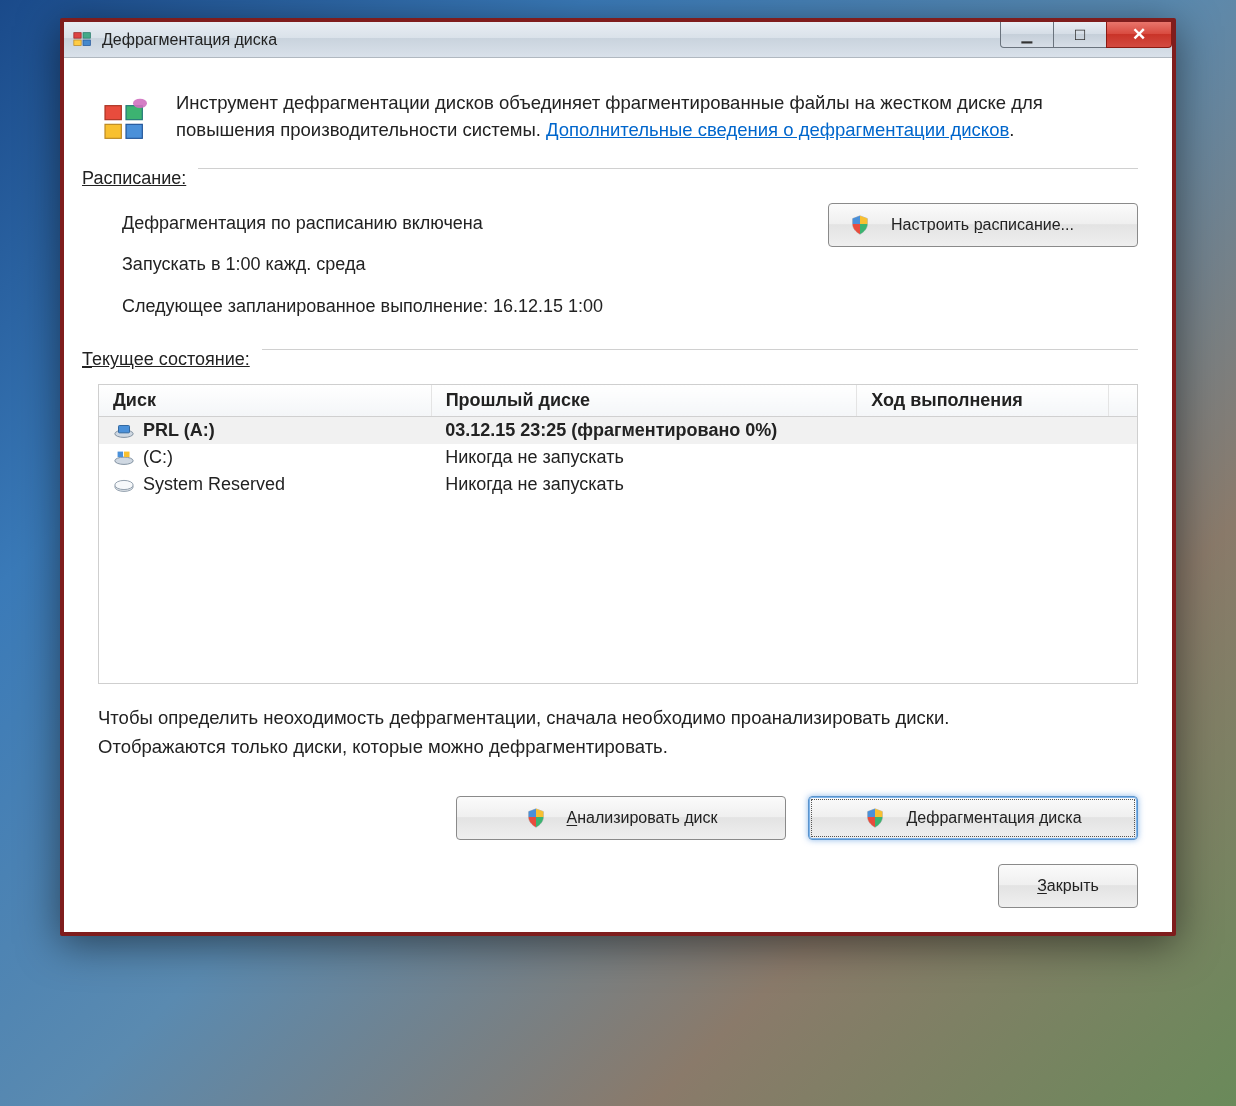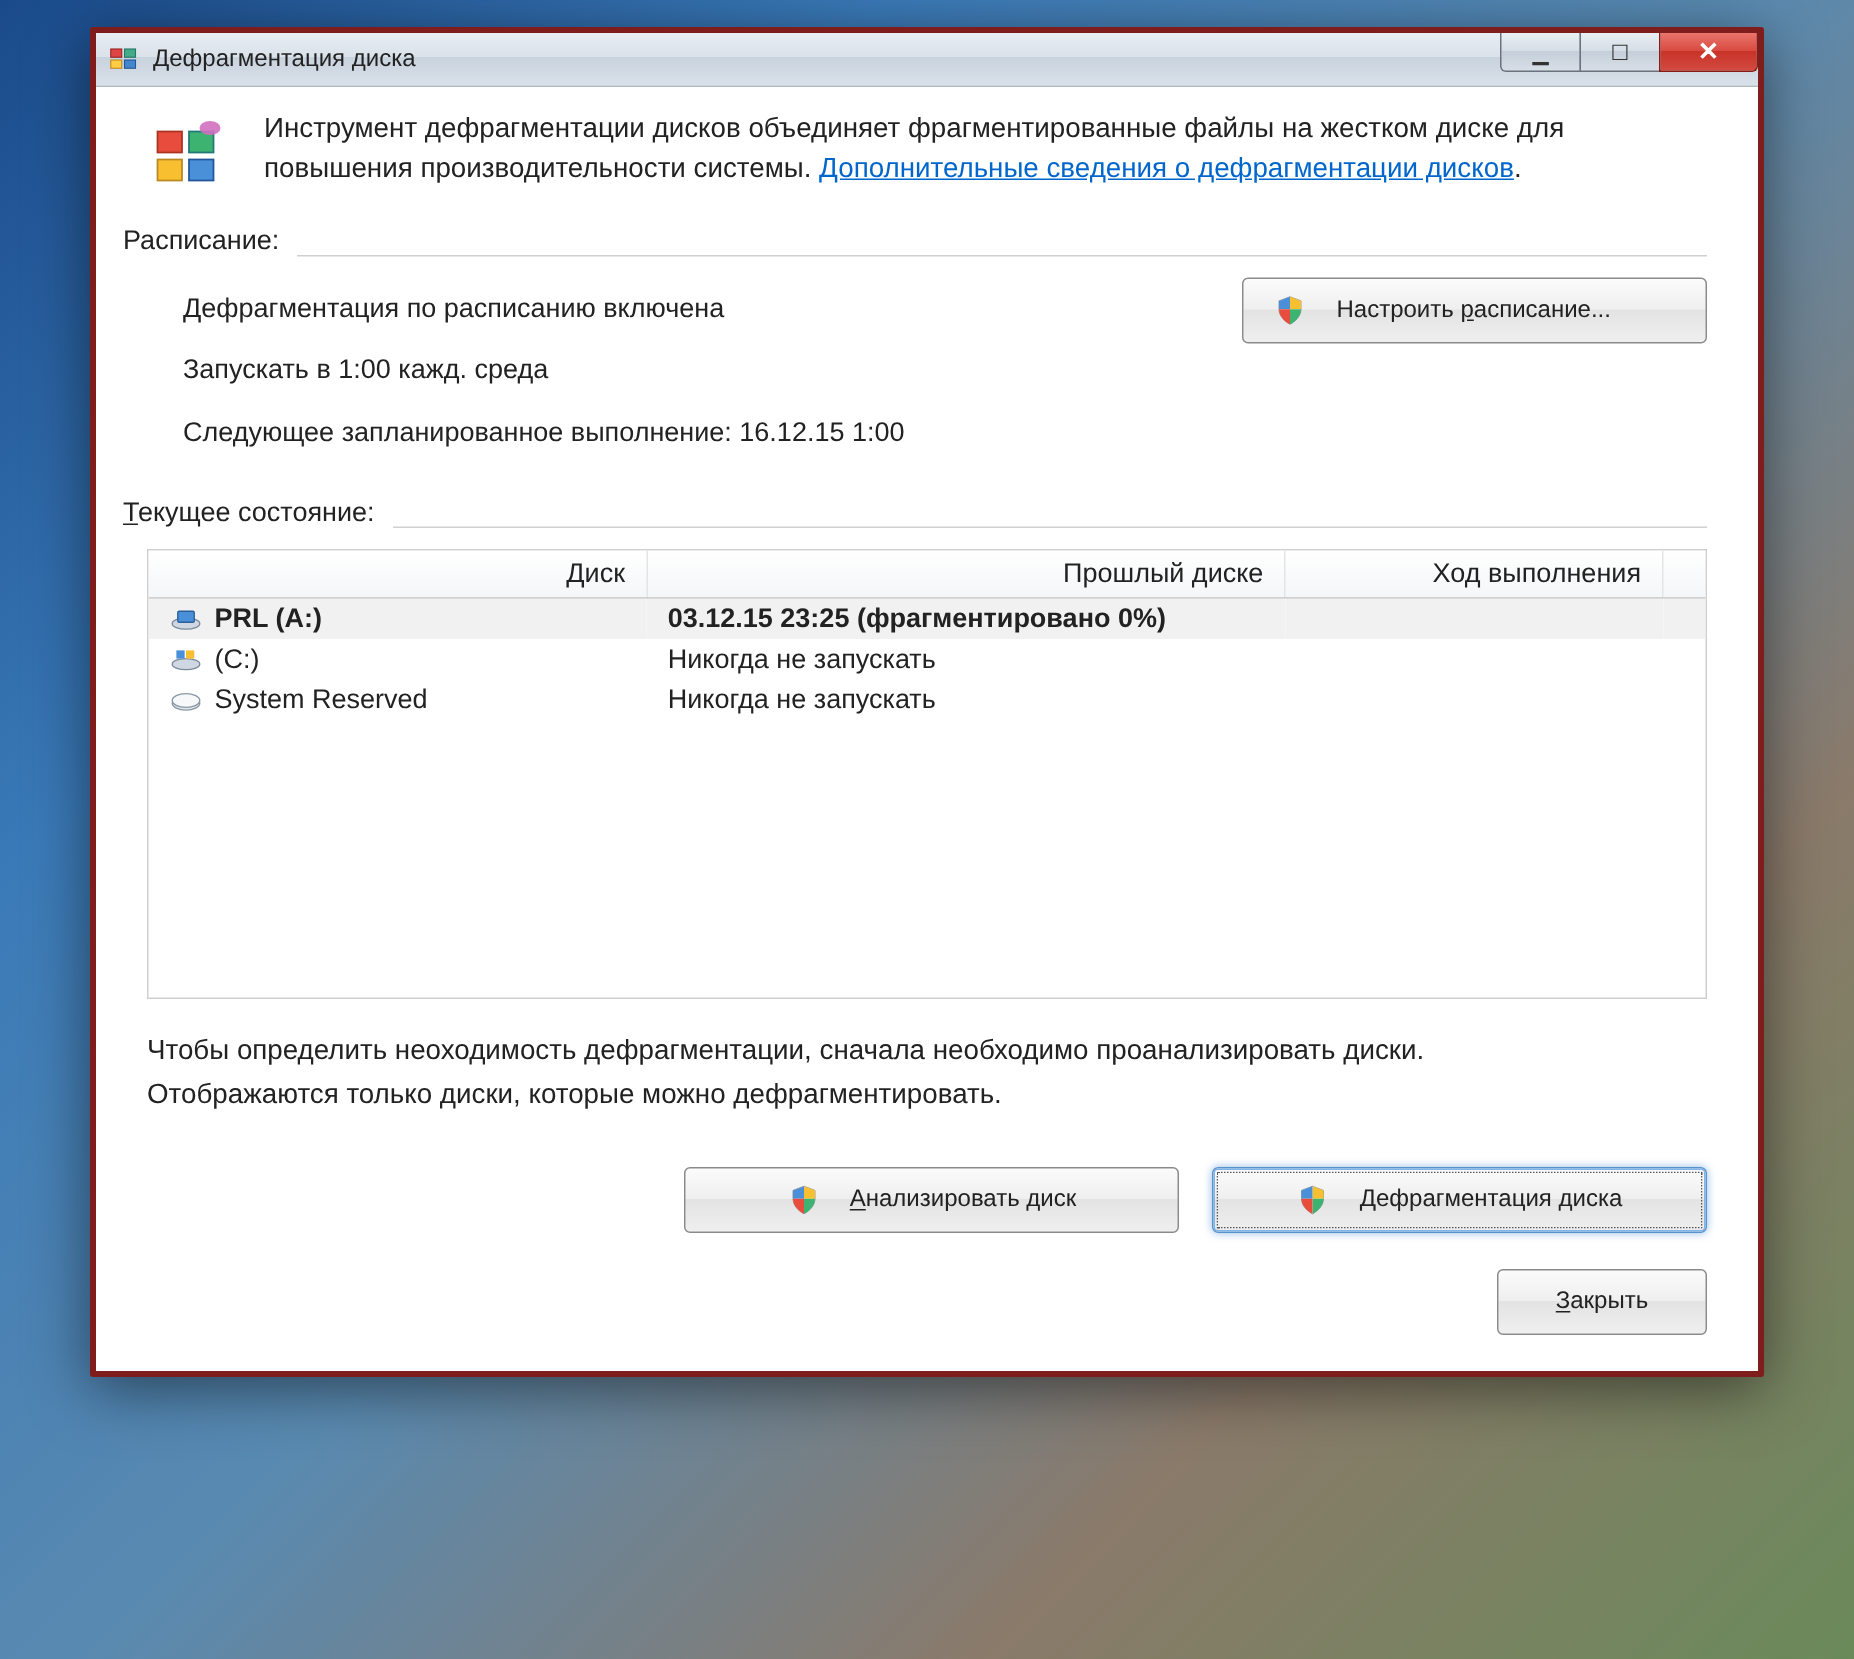--- a/index.html
+++ b/index.html
@@ -49,30 +49,31 @@
   .win-btn.close {
     width: 66px;
     background: linear-gradient(180deg, #e9756c 0%, #d84a3f 48%, #c93328 49%, #d34a40 100%);
     border-color: #8a1a12;
     border-bottom-right-radius: 4px;
     color: #fff;
   }
   .win-btn.min { border-bottom-left-radius: 4px; }
   .win-glyph { font-family: "Segoe UI Symbol", sans-serif; line-height: 1; }
   .content {
-    padding: 14px 34px 24px 34px;
+    padding: 32px 34px 24px 34px;
   }
   .intro { display: flex; gap: 22px; margin-bottom: 18px; }
   .big-icon { width: 56px; height: 56px; flex-shrink: 0; margin-top: 4px; }
   .intro-text { font-size: 18.5px; line-height: 1.45; color: #222; }
   .intro-text a { color: #0066cc; text-decoration: underline; }
   .section-label {
     font-size: 18px; color: #222;
-    display: flex; align-items: flex-end; gap: 12px;
+    display: flex; align-items: flex-start; gap: 12px;
     margin: 10px 0 14px -16px;
+    text-decoration: underline;
   }
   .section-label .rule { flex: 1; height: 1px; background: #d0d0d0; }
   .schedule-block {
     display: flex; justify-content: space-between; align-items: flex-start;
     margin: 0 0 8px 24px;
   }
   .schedule-lines { font-size: 18px; line-height: 2.3; }
   .schedule-lines .bold { font-weight: 400; }
   .btn {
     border: 1px solid #8a8a8a;
@@ -93,21 +94,21 @@
   }
   .shield { width: 22px; height: 22px; display: inline-flex; }
   .table-wrap {
     border: 1px solid #cfcfcf;
     margin-top: 4px;
     height: 300px;
     overflow: hidden;
   }
   table { width: 100%; border-collapse: collapse; font-size: 18px; }
   thead th {
-    text-align: right; font-weight: 400;
+    text-align: left; font-weight: 700;
     background: linear-gradient(180deg, #ffffff 0%, #f4f6f8 100%);
     border-bottom: 1px solid #d0d0d0;
     border-right: 1px solid #e4e4e4;
     padding: 5px 14px;
     margin-top: 25px;
   }
   thead th:last-child { border-right: none; width: 28px; }
   tbody td { padding: 3px 14px; vertical-align: middle; }
   tbody tr.selected td { background: #f1f1f1; font-weight: bold; }
   .disk-cell { display: flex; align-items: center; gap: 8px; }

